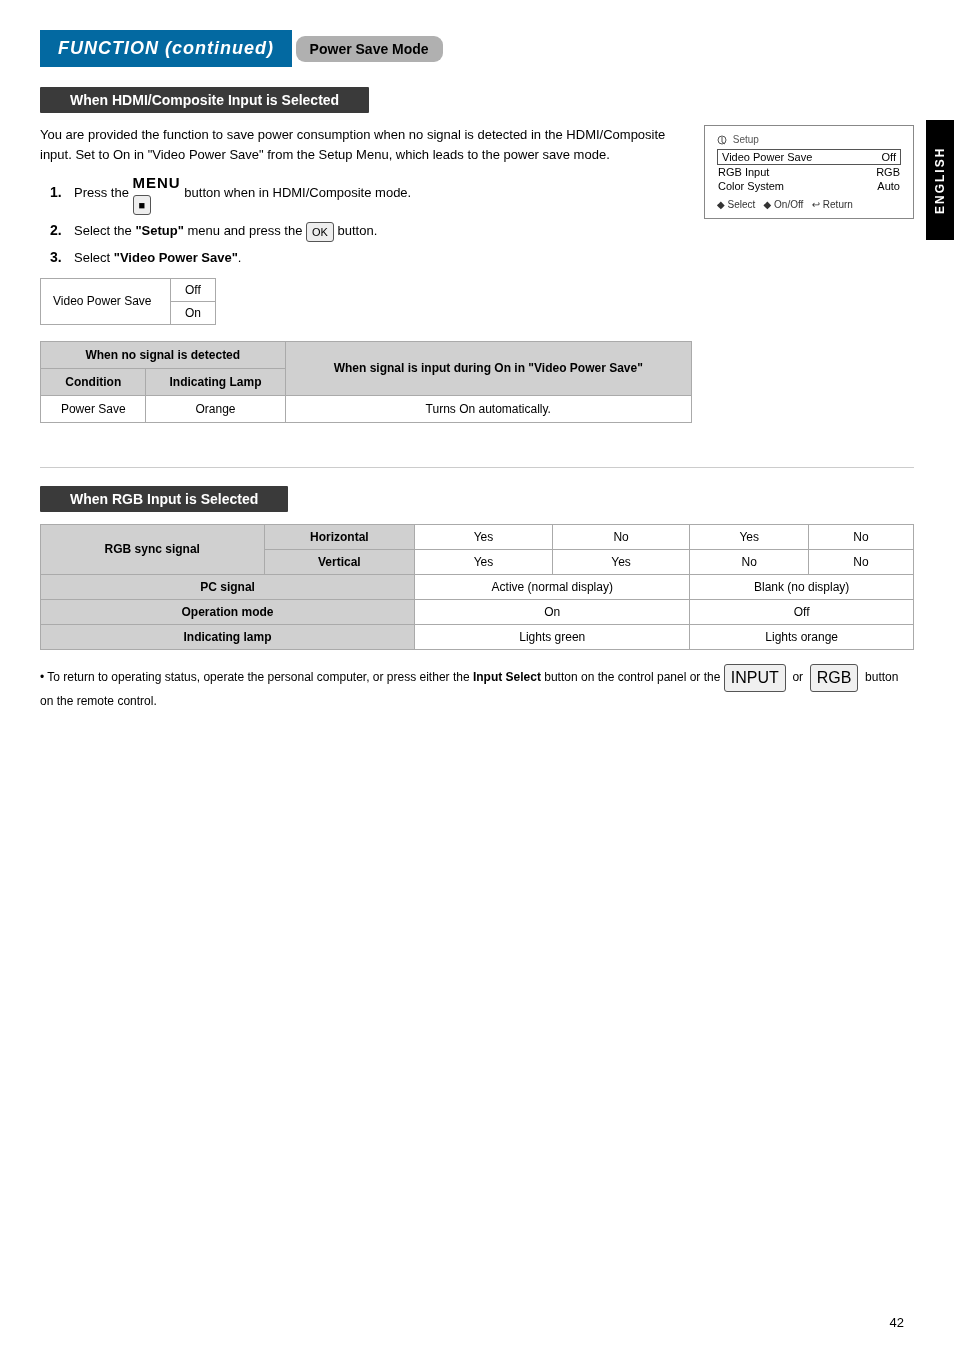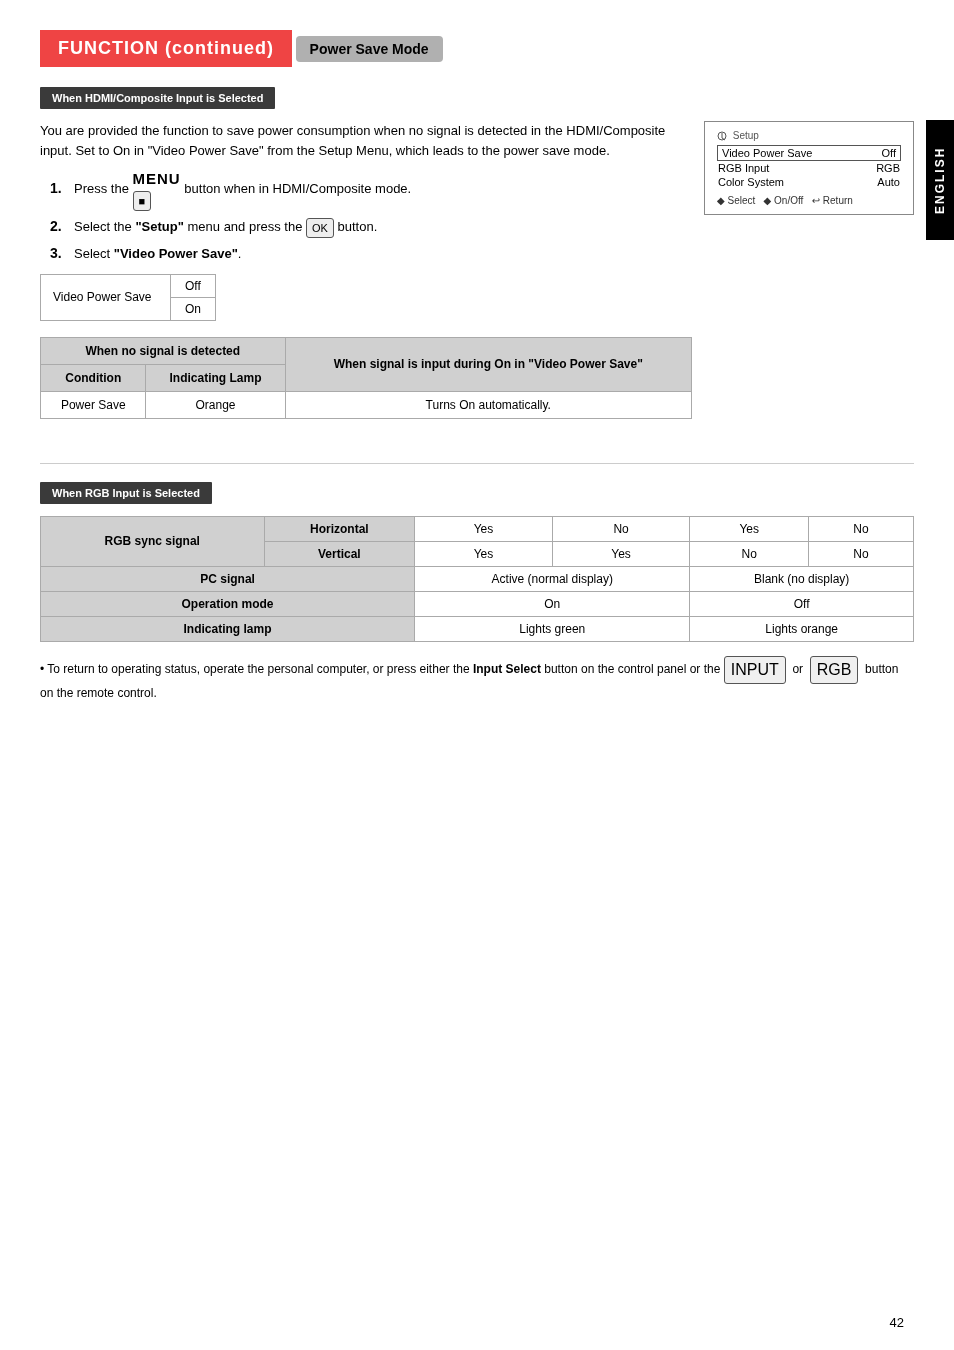--- a/index.html
+++ b/index.html
@@ -36,50 +36,51 @@
       padding: 10px 6px;
       letter-spacing: 2px;
       height: 120px;
       display: flex;
       align-items: center;
       justify-content: center;
     }
 
     
     .main-title-banner {
-      background: #ef4444;
+      background: #0369a1;
       color: #fff;
       font-size: 18px;
       font-weight: bold;
       padding: 8px 18px;
       display: inline-block;
       margin-bottom: 20px;
       font-family: Arial, sans-serif;
       letter-spacing: 1px;
+      font-style: italic;
     }
 
     
     .section-heading {
       background: #b0b0b0;
       color: #000;
       font-size: 14px;
       font-weight: bold;
       padding: 5px 14px;
       display: inline-block;
       margin-bottom: 16px;
-      border-radius: 4px;
+      border-radius: 9px;
     }
 
     
     .sub-section-heading {
       background: #3a3a3a;
       color: #fff;
-      font-size: 11px;
-      font-weight: bold;
-      padding: 5px 12px;
+      font-size: 14px;
+      font-weight: bold;
+      padding: 5px 30px;
       display: inline-block;
       margin-bottom: 12px;
       border-radius: 1px;
     }
 
     .section-block {
       margin-bottom: 24px;
     }
 
     .section-block p {

